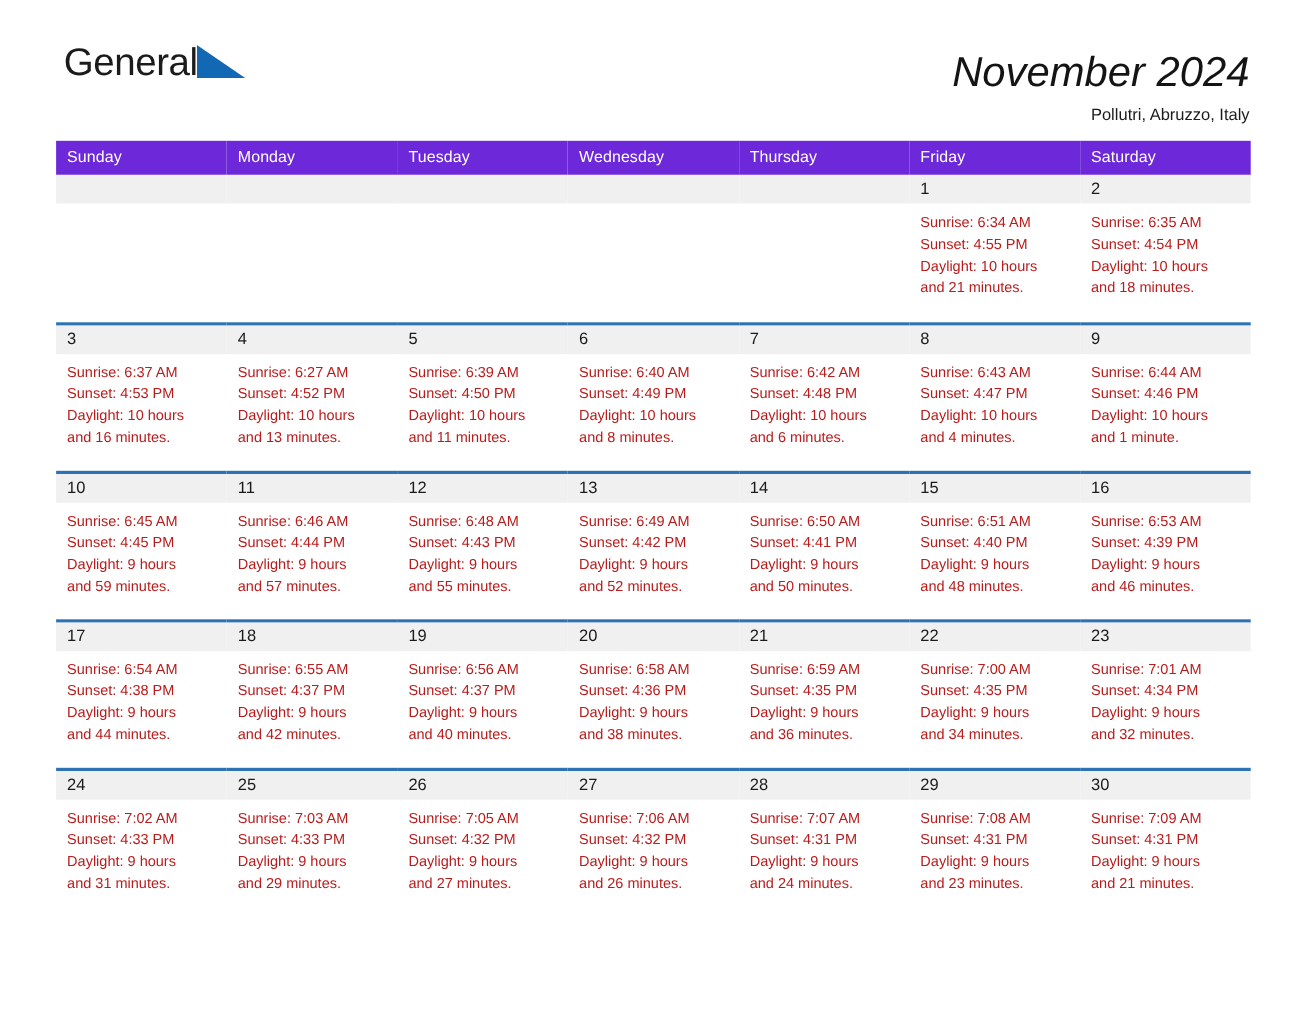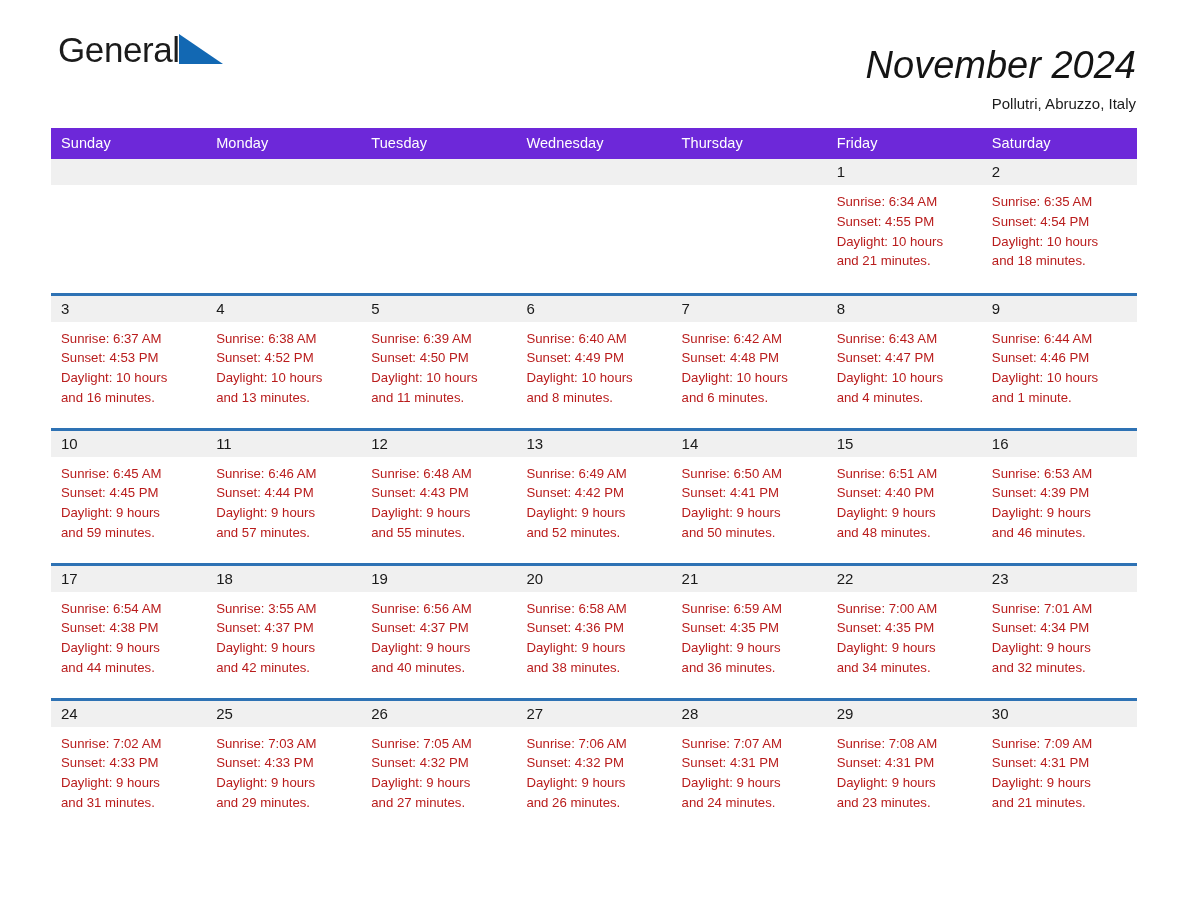--- a/index.html
+++ b/index.html
@@ -20,21 +20,21 @@
   .page {
     position: relative;
     width: 1188px;
     height: 918px;
     padding: 0;
   }
 
   
   .header {
     display: flex;
-    align-items: flex-end;
+    align-items: center;
     justify-content: space-between;
     padding: 46px 52px 0 58px;
     height: 112px;
   }
 
   .brand {
     position: relative;
     width: 300px;
     height: 80px;
     flex: 0 0 auto;
@@ -259,21 +259,21 @@
             <div>Sunset: 4:53 PM</div>
             <div>Daylight: 10 hours</div>
             <div>and 16 minutes.</div>
           </div>
             </div>
           </td>
         <td>
             <div class="cell-inner">
           <div class="date-band">4</div>
           <div class="cell-body">
-            <div>Sunrise: 6:38 AM</div>
+            <div>Sunrise: 6:27 AM</div>
             <div>Sunset: 4:52 PM</div>
             <div>Daylight: 10 hours</div>
             <div>and 13 minutes.</div>
           </div>
             </div>
           </td>
         <td>
             <div class="cell-inner">
           <div class="date-band">5</div>
           <div class="cell-body">
@@ -419,21 +419,21 @@
             <div>Sunset: 4:38 PM</div>
             <div>Daylight: 9 hours</div>
             <div>and 44 minutes.</div>
           </div>
             </div>
           </td>
         <td>
             <div class="cell-inner">
           <div class="date-band">18</div>
           <div class="cell-body">
-            <div>Sunrise: 3:55 AM</div>
+            <div>Sunrise: 6:55 AM</div>
             <div>Sunset: 4:37 PM</div>
             <div>Daylight: 9 hours</div>
             <div>and 42 minutes.</div>
           </div>
             </div>
           </td>
         <td>
             <div class="cell-inner">
           <div class="date-band">19</div>
           <div class="cell-body">

